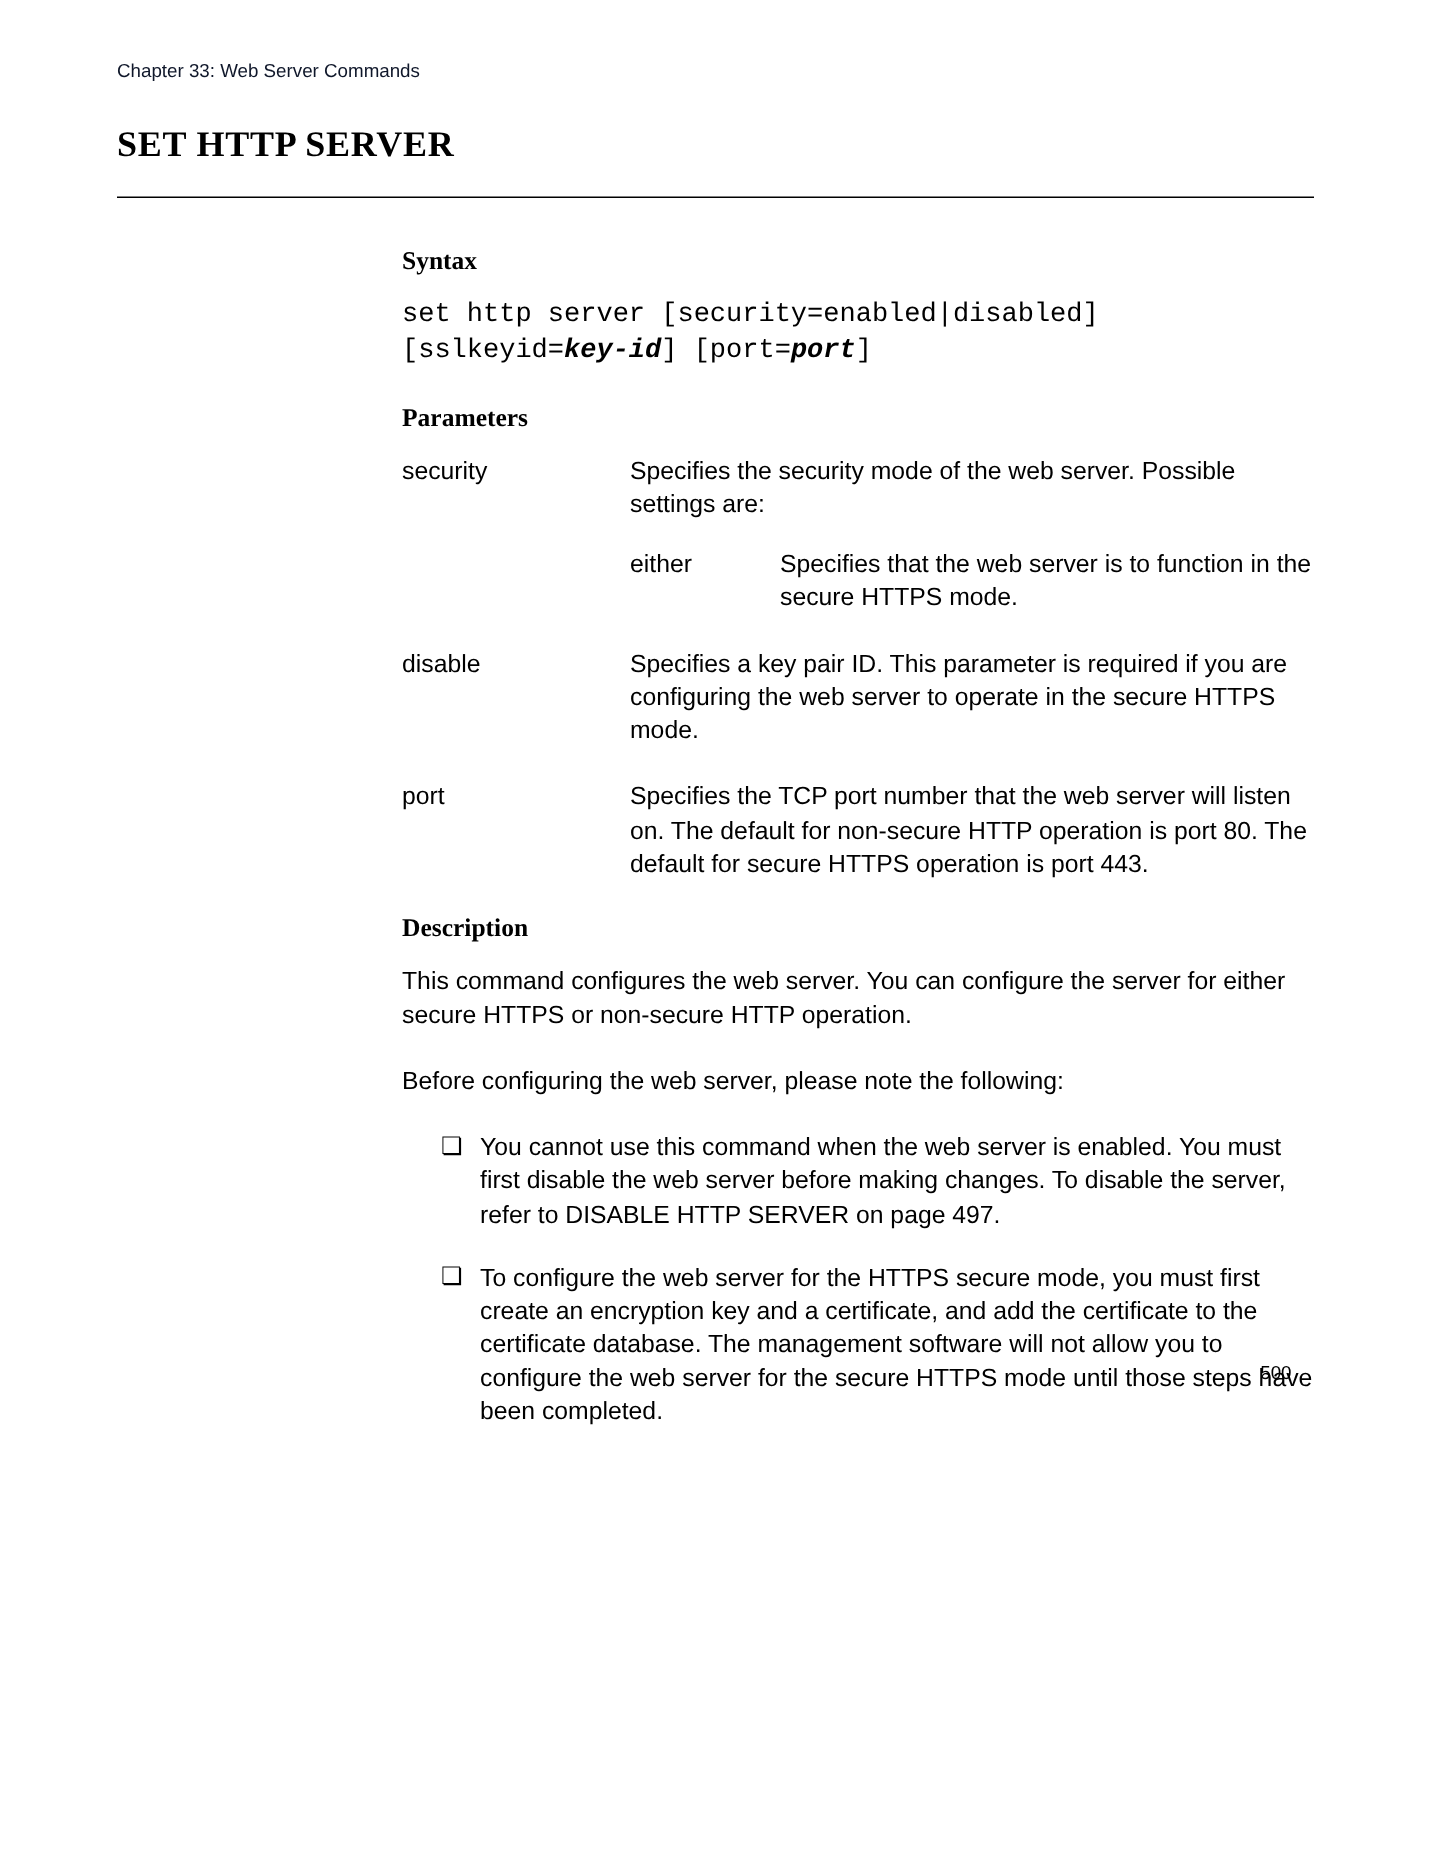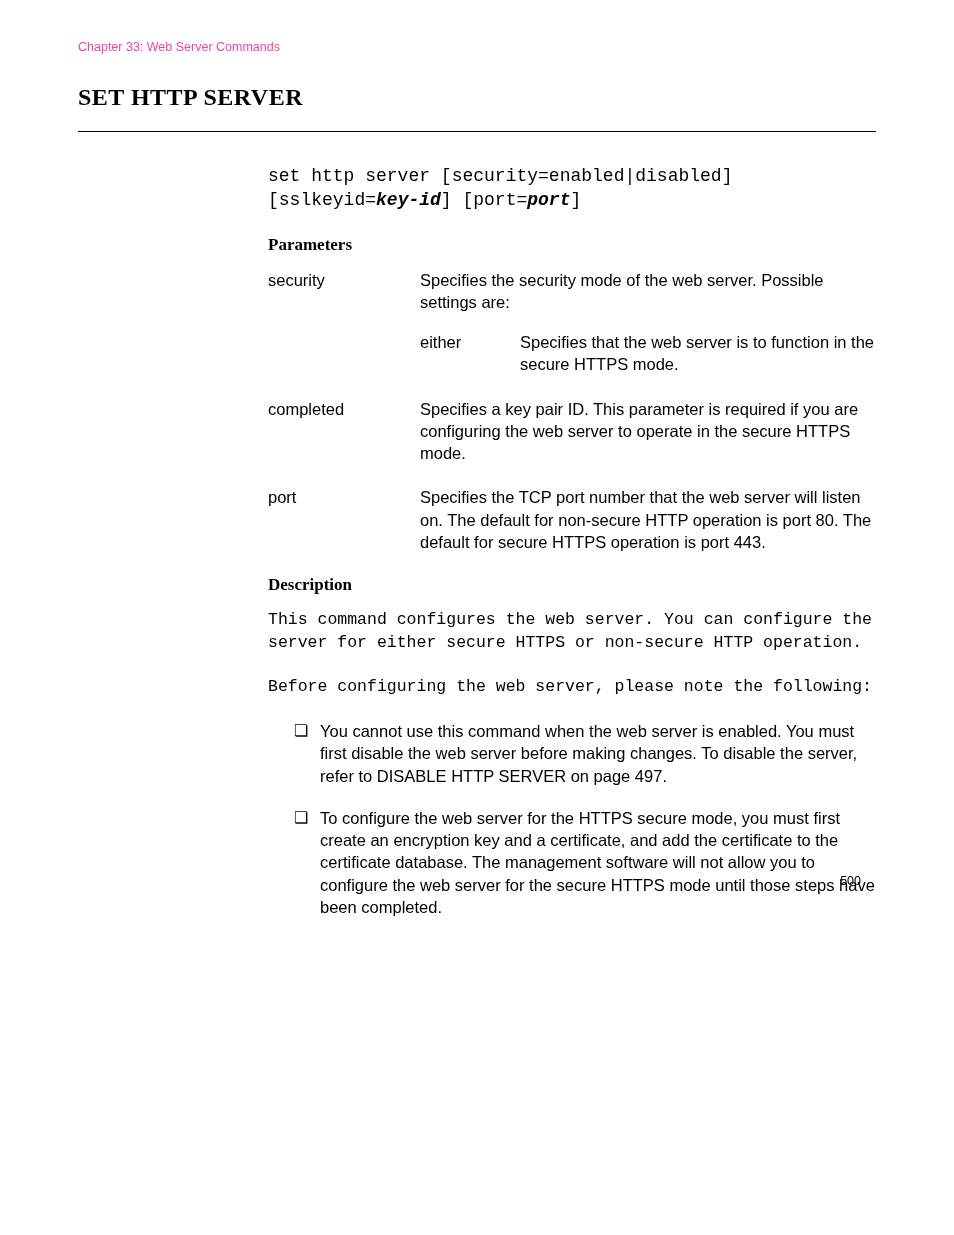--- a/index.html
+++ b/index.html
@@ -12,21 +12,21 @@
     color: #000;
   }
   .page {
     position: relative;
     padding: 40px 78px 0 78px;
     box-sizing: border-box;
   }
   .chapter-header {
     font-family: Arial, Helvetica, sans-serif;
     font-size: 12.5px;
-    color: #ec4899;
+    color: #0f172a;
     margin-bottom: 30px;
   }
   .title {
     font-family: Georgia, "Times New Roman", serif;
     font-weight: bold;
     font-size: 24px;
     letter-spacing: 0.5px;
     padding-bottom: 20px;
     border-bottom: 1px solid #000;
     margin-bottom: 32px;
@@ -70,21 +70,21 @@
   }
   .sub-row + .sub-row { margin-top: 18px; }
   .sub-name {
     width: 100px;
     flex: 0 0 100px;
   }
   .sub-desc {
     flex: 1;
   }
   .desc-text {
-    font-family: Liberation Mono, monospace;
+    font-family: Liberation Sans, sans-serif;
     font-size: 16.5px;
     line-height: 1.35;
     margin: 0 0 22px 0;
   }
   .list {
     padding-left: 26px;
     margin: 0;
   }
   .list-item {
     display: flex;
@@ -110,41 +110,42 @@
 </head>
 <body>
 
 <div class="page">
   <div class="chapter-header">Chapter 33: Web Server Commands</div>
 
   <div class="title">SET HTTP SERVER</div>
 
   <div class="body-col">
 
+    <div class="section-h">Syntax</div>
 
     <div class="syntax-line"><span>set http server [security=enabled|disabled]</span>
 <span>[sslkeyid=</span><span class="it">key-id</span><span>] [port=</span><span class="it">port</span><span>]</span></div>
 
     <div class="section-h">Parameters</div>
 
     <div class="params-table">
 
       <div class="p-row">
         <div class="p-name">security</div>
         <div class="p-desc">
           <div>Specifies the security mode of the web server. Possible settings are:</div>
           <div class="sub-row">
             <div class="sub-name">either</div>
             <div class="sub-desc">Specifies that the web server is to function in the secure HTTPS mode.</div>
           </div>
         </div>
       </div>
 
       <div class="p-row">
-        <div class="p-name">completed</div>
+        <div class="p-name">disable</div>
         <div class="p-desc">Specifies a key pair ID. This parameter is required if you are configuring the web server to operate in the secure HTTPS mode.</div>
       </div>
 
       <div class="p-row">
         <div class="p-name">port</div>
         <div class="p-desc">Specifies the TCP port number that the web server will listen on. The default for non-secure HTTP operation is port 80. The default for secure HTTPS operation is port 443.</div>
       </div>
 
     </div>
 

